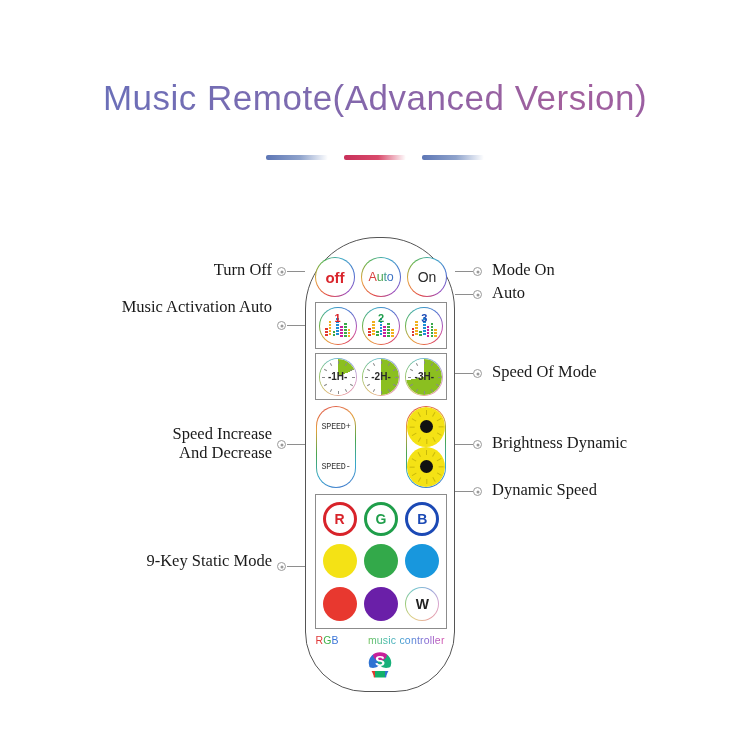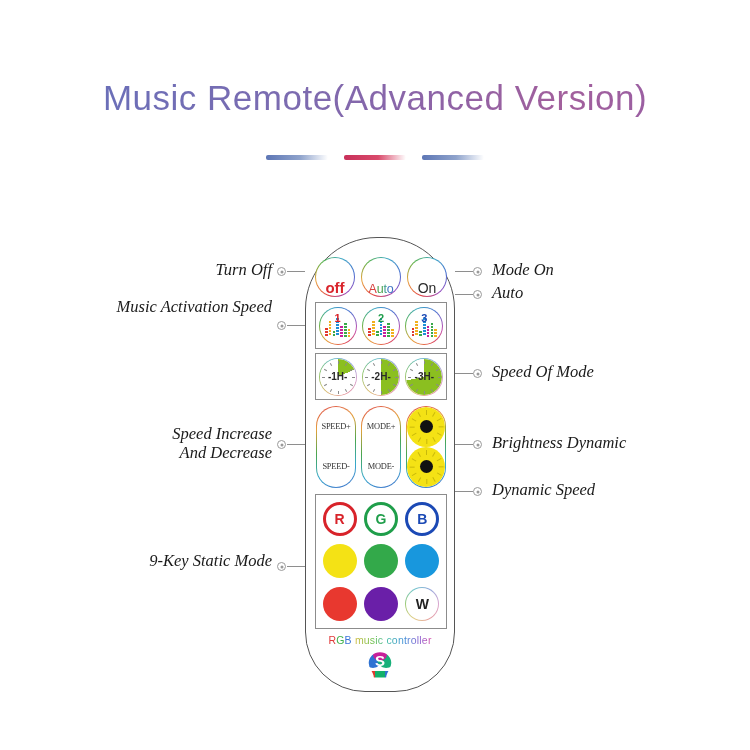--- a/index.html
+++ b/index.html
@@ -48,21 +48,21 @@
 
   
   .row-top{
     position:absolute; left:9px; top:18px; width:132px; height:42px;
     display:flex; justify-content:space-between; align-items:center;
   }
 
   .rbtn{
     width:40px;height:40px;border-radius:50%;
     border:1.1px solid #cfcfcf;
-    display:flex;align-items:flex-end;justify-content:center;
+    display:flex;align-items:center;justify-content:center;
     box-sizing:border-box;background:#fff;
     font-family:"Liberation Sans",sans-serif;
     font-size:12.5px;
   }
   .rbtn.rainbow{
     border:none;
     background:
       linear-gradient(#fff,#fff) padding-box,
       conic-gradient(from 200deg,#e34b4b,#e8a23a,#57b24b,#3aa7c4,#4a6fd0,#9b4fc0,#e34b4b) border-box;
     border:1.2px solid transparent;
@@ -135,21 +135,21 @@
     width:40px;height:82px;border-radius:21px;
     border:1.2px solid transparent;
     background:
       linear-gradient(#fff,#fff) padding-box,
       linear-gradient(160deg,#e0484b,#e4a23c,#4aa64f,#36a9cb,#4a74cf) border-box;
     box-sizing:border-box;display:flex;flex-direction:column;
     overflow:hidden;
   }
   .pillhalf{
     flex:1;display:flex;align-items:center;justify-content:center;
-    font-family:Liberation Serif, serif;font-size:8.4px;color:#333;
+    font-family:Liberation Mono, monospace;font-size:8.4px;color:#333;
     letter-spacing:-.2px;
   }
   .pillhalf.bot{border-top:0px;}
   .suncol{
     width:40px;height:82px;border-radius:21px;
     border:1.2px solid transparent;
     background:
       linear-gradient(#fff,#fff) padding-box,
       linear-gradient(160deg,#e0484b,#e4a23c,#4aa64f,#36a9cb,#4a74cf) border-box;
     box-sizing:border-box;display:flex;flex-direction:column;
@@ -190,26 +190,26 @@
 
   
   #brand{
     position:absolute;left:0;top:396px;width:100%;text-align:center;
     font-family:"Liberation Sans",sans-serif;font-size:10.5px;letter-spacing:.2px;
   }
   #brand .r{color:#e03a3a;} #brand .g{color:#3fb24a;} #brand .b{color:#3a74d8;}
   #brand .mc{
     background:linear-gradient(90deg,#e0b93a 0%,#6fbf45 25%,#3fb9a8 45%,#3f8fd8 65%,#8d5fd0 85%,#d94fa8 100%);
     -webkit-background-clip:text;background-clip:text;
-    -webkit-text-fill-color:transparent;color:#7aa;
+    -webkit-text-fill-color:transparent;color:#7aa;padding-left:26px;
   }
   #logo{position:absolute;left:50%;top:412px;transform:translateX(-50%);}
 
   
-  .callout{position:absolute;font-size:16.5px;color:#1a1a1a;white-space:pre-line;line-height:1.15;font-style:italic;}
+  .callout{position:absolute;font-size:16.5px;color:#1a1a1a;white-space:pre-line;line-height:1.15;}
   .callout.left{text-align:right;}
   .callout.right{text-align:left;}
   .dot{
     position:absolute;width:9px;height:9px;border-radius:50%;
     border:1.3px solid #9a9a9a;background:#fff;box-sizing:border-box;
   }
   .dot::after{
     content:"";position:absolute;left:50%;top:50%;transform:translate(-50%,-50%);
     width:3px;height:3px;border-radius:50%;background:#9a9a9a;
   }
@@ -339,24 +339,20 @@
         <span class="clk-txt">-<span>3H</span>-</span>
       </div>
     </div>
   </div>
 
   <div class="panel" id="panel-speed">
     <div class="sp-grid">
       <div class="pillcol">
         <div class="pillhalf">SPEED+</div>
         <div class="pillhalf bot">SPEED-</div>
-      </div>
-      <div class="pillcol">
-        <div class="pillhalf">MODE+</div>
-        <div class="pillhalf bot">MODE-</div>
       </div>
       <div class="suncol">
         <div class="sun">
             <span class="rays">
               <i style="transform: rotate(0deg);"></i>
               <i style="transform: rotate(30deg);"></i>
               <i style="transform: rotate(60deg);"></i>
               <i style="transform: rotate(90deg);"></i>
               <i style="transform: rotate(120deg);"></i>
               <i style="transform: rotate(150deg);"></i>
@@ -435,21 +431,21 @@
     </svg>
   </div>
 </div>
 
 <div class="lead" style="left:287px;top:271px;width:18px;"></div>
 <div class="dot" style="left:277px;top:267px;"></div>
 <div class="callout left" style="left:80px;top:261px;width:192px;">Turn Off</div>
 
 <div class="lead" style="left:287px;top:325px;width:18px;"></div>
 <div class="dot" style="left:277px;top:321px;"></div>
-<div class="callout left" style="left:60px;top:298px;width:212px;">Music Activation Speed</div>
+<div class="callout left" style="left:60px;top:298px;width:212px;">Music Activation Auto</div>
 
 <div class="lead" style="left:287px;top:444px;width:18px;"></div>
 <div class="dot" style="left:277px;top:440px;"></div>
 <div class="callout left" style="left:80px;top:425px;width:192px;">Speed Increase
 And Decrease</div>
 
 <div class="lead" style="left:287px;top:566px;width:18px;"></div>
 <div class="dot" style="left:277px;top:562px;"></div>
 <div class="callout left" style="left:80px;top:552px;width:192px;">9-Key Static Mode</div>
 

